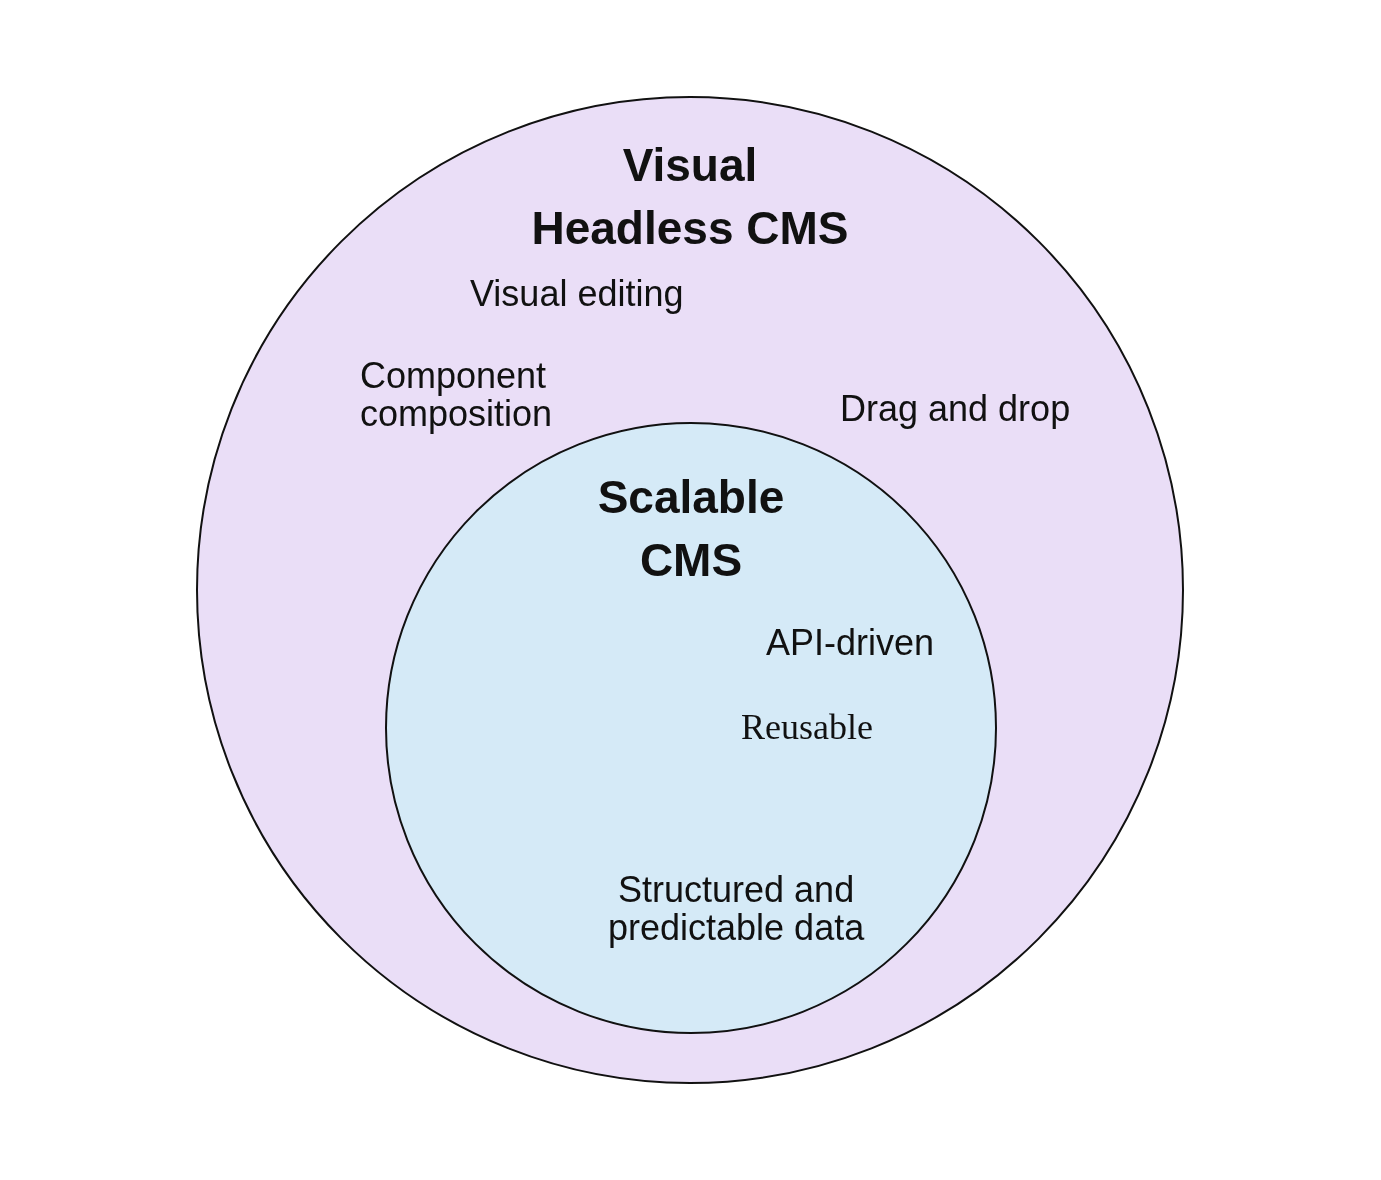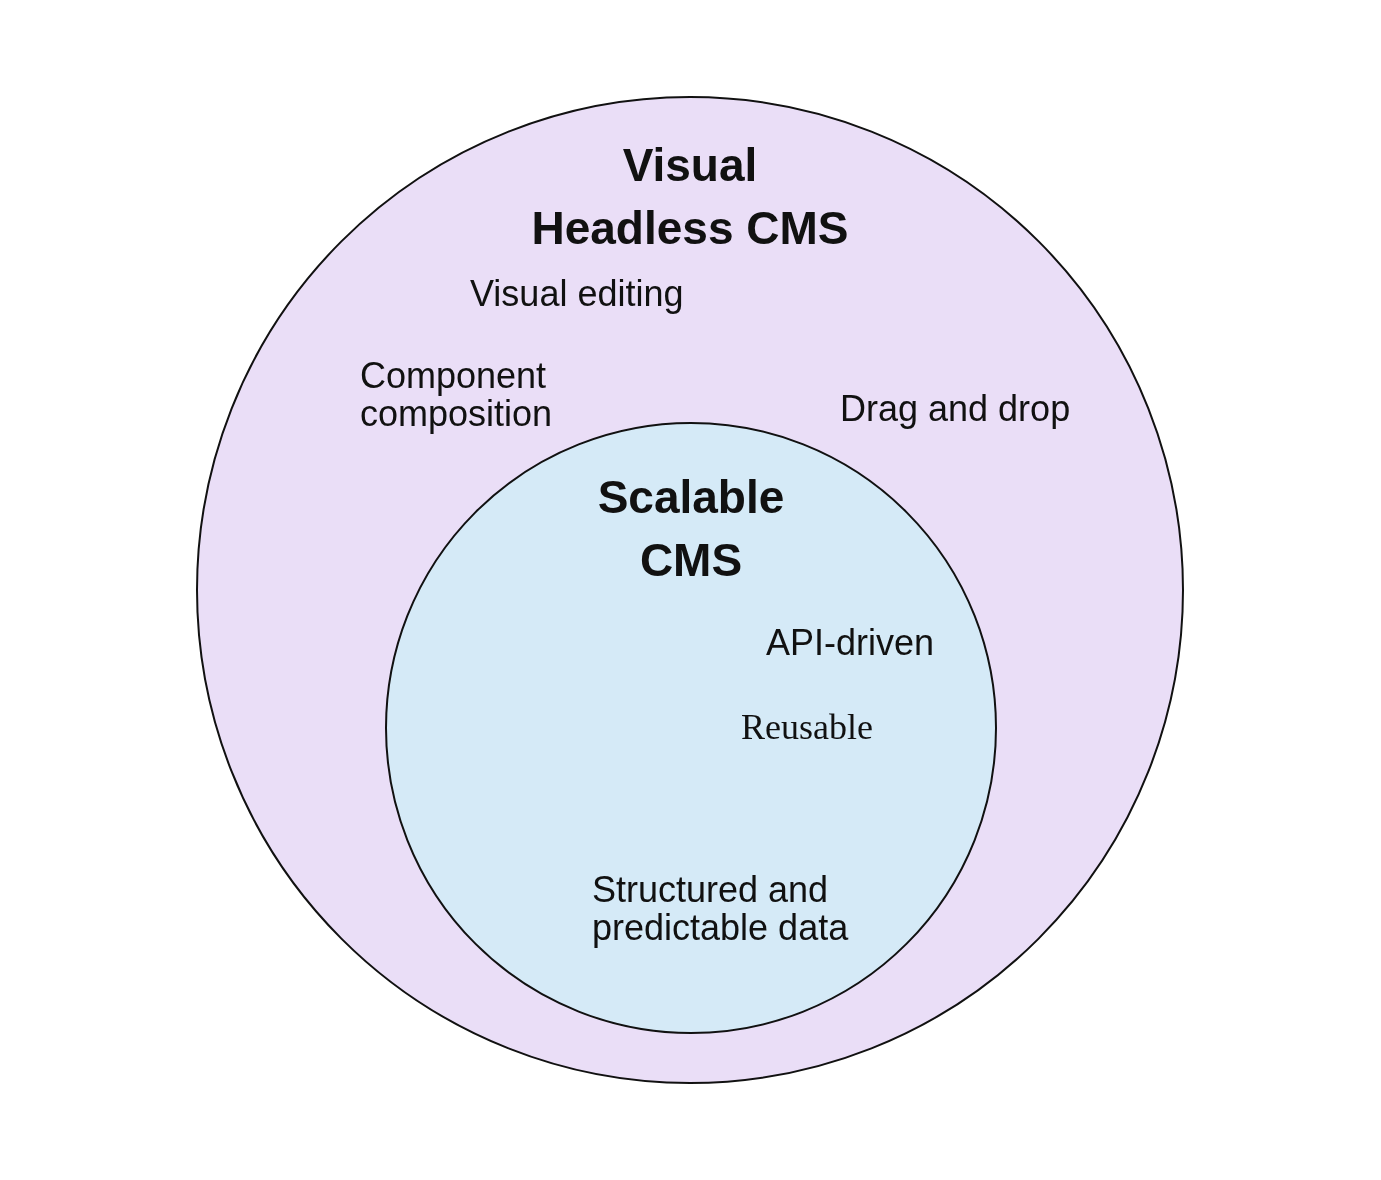--- a/index.html
+++ b/index.html
@@ -61,21 +61,21 @@
     white-space: pre-line;
   }
   .lbl-visual-editing   { left: 470px; top: 275px; }
   .lbl-easy-to-use      { left: 776px; top: 275px; }
   .lbl-component        { left: 360px; top: 357px; }
   .lbl-drag-and-drop    { left: 840px; top: 390px; }
   .lbl-scalable         { left: 464px; top: 616px; }
   .lbl-api-driven       { left: 766px; top: 609px; margin-top: 15px; }
   .lbl-reusable         { left: 741px; top: 708px; font-family: Liberation Serif, serif; }
   .lbl-tech-stack       { left: 449px; top: 772px; }
-  .lbl-structured       { left: 592px; top: 871px; }
+  .lbl-structured       { left: 608px; top: 871px; text-align: center; }
 </style>
 </head>
 <body>
 
 <div class="stage" style="color: rgb(17, 17, 17); background: rgb(255, 255, 255);">
 
   <div class="circle outer-circle" style="background: rgb(234, 222, 247); border-color: rgb(17, 17, 17);"></div>
 
   <div class="circle inner-circle" style="background: rgb(213, 234, 247); border-color: rgb(17, 17, 17);"></div>
 

